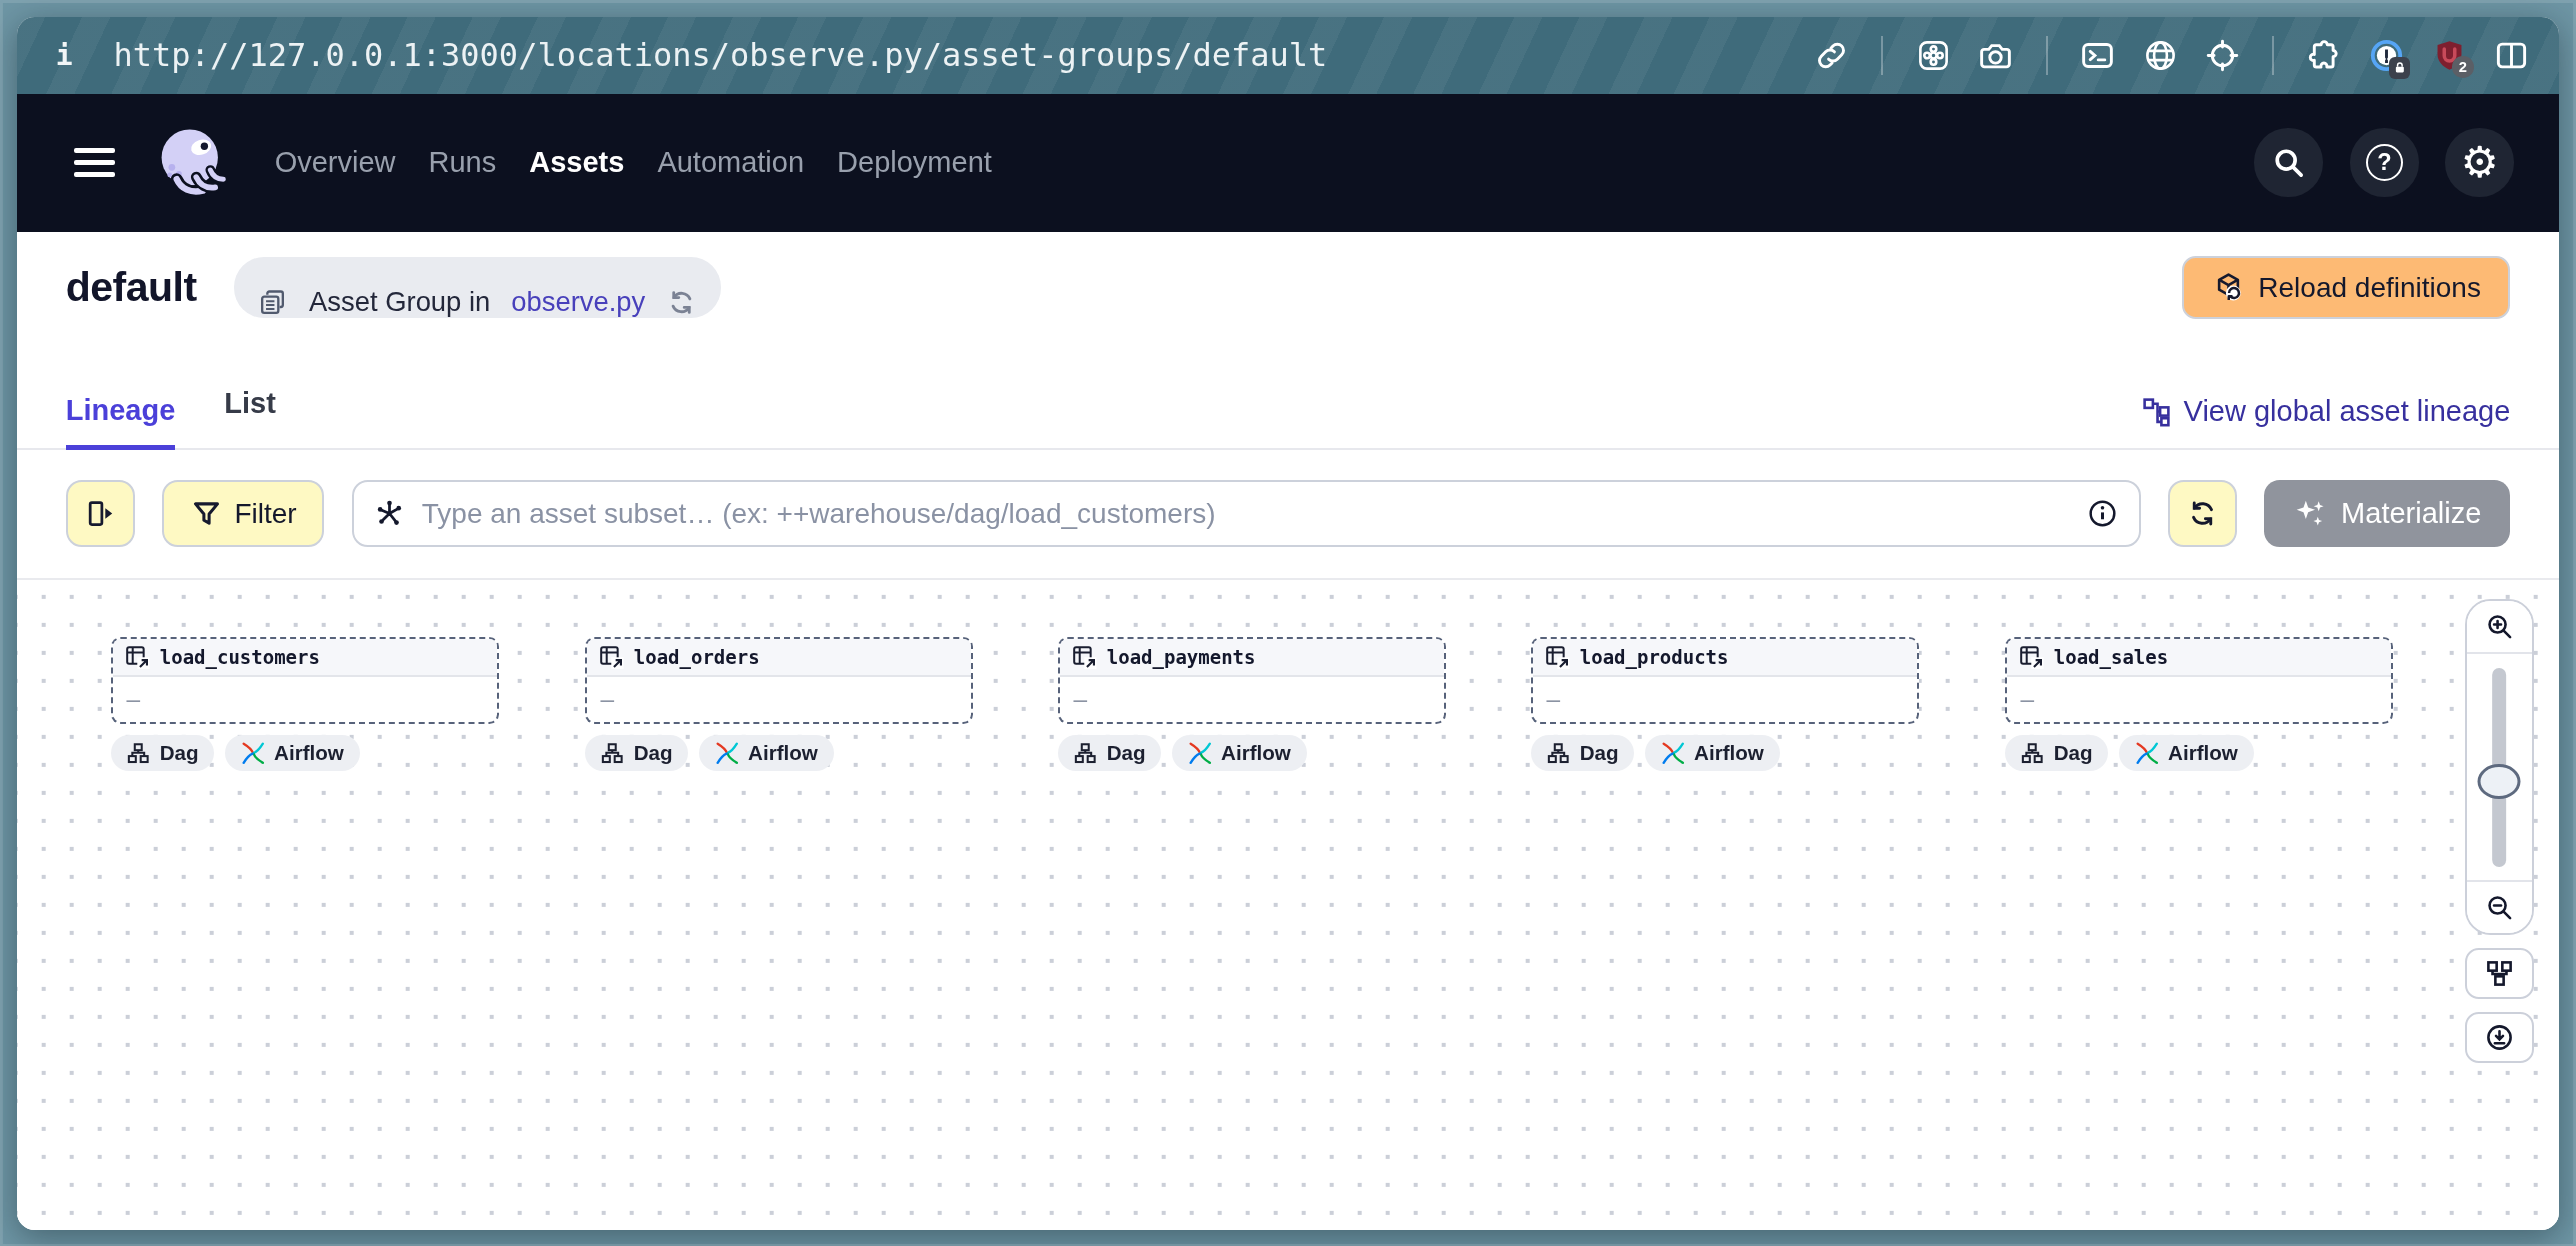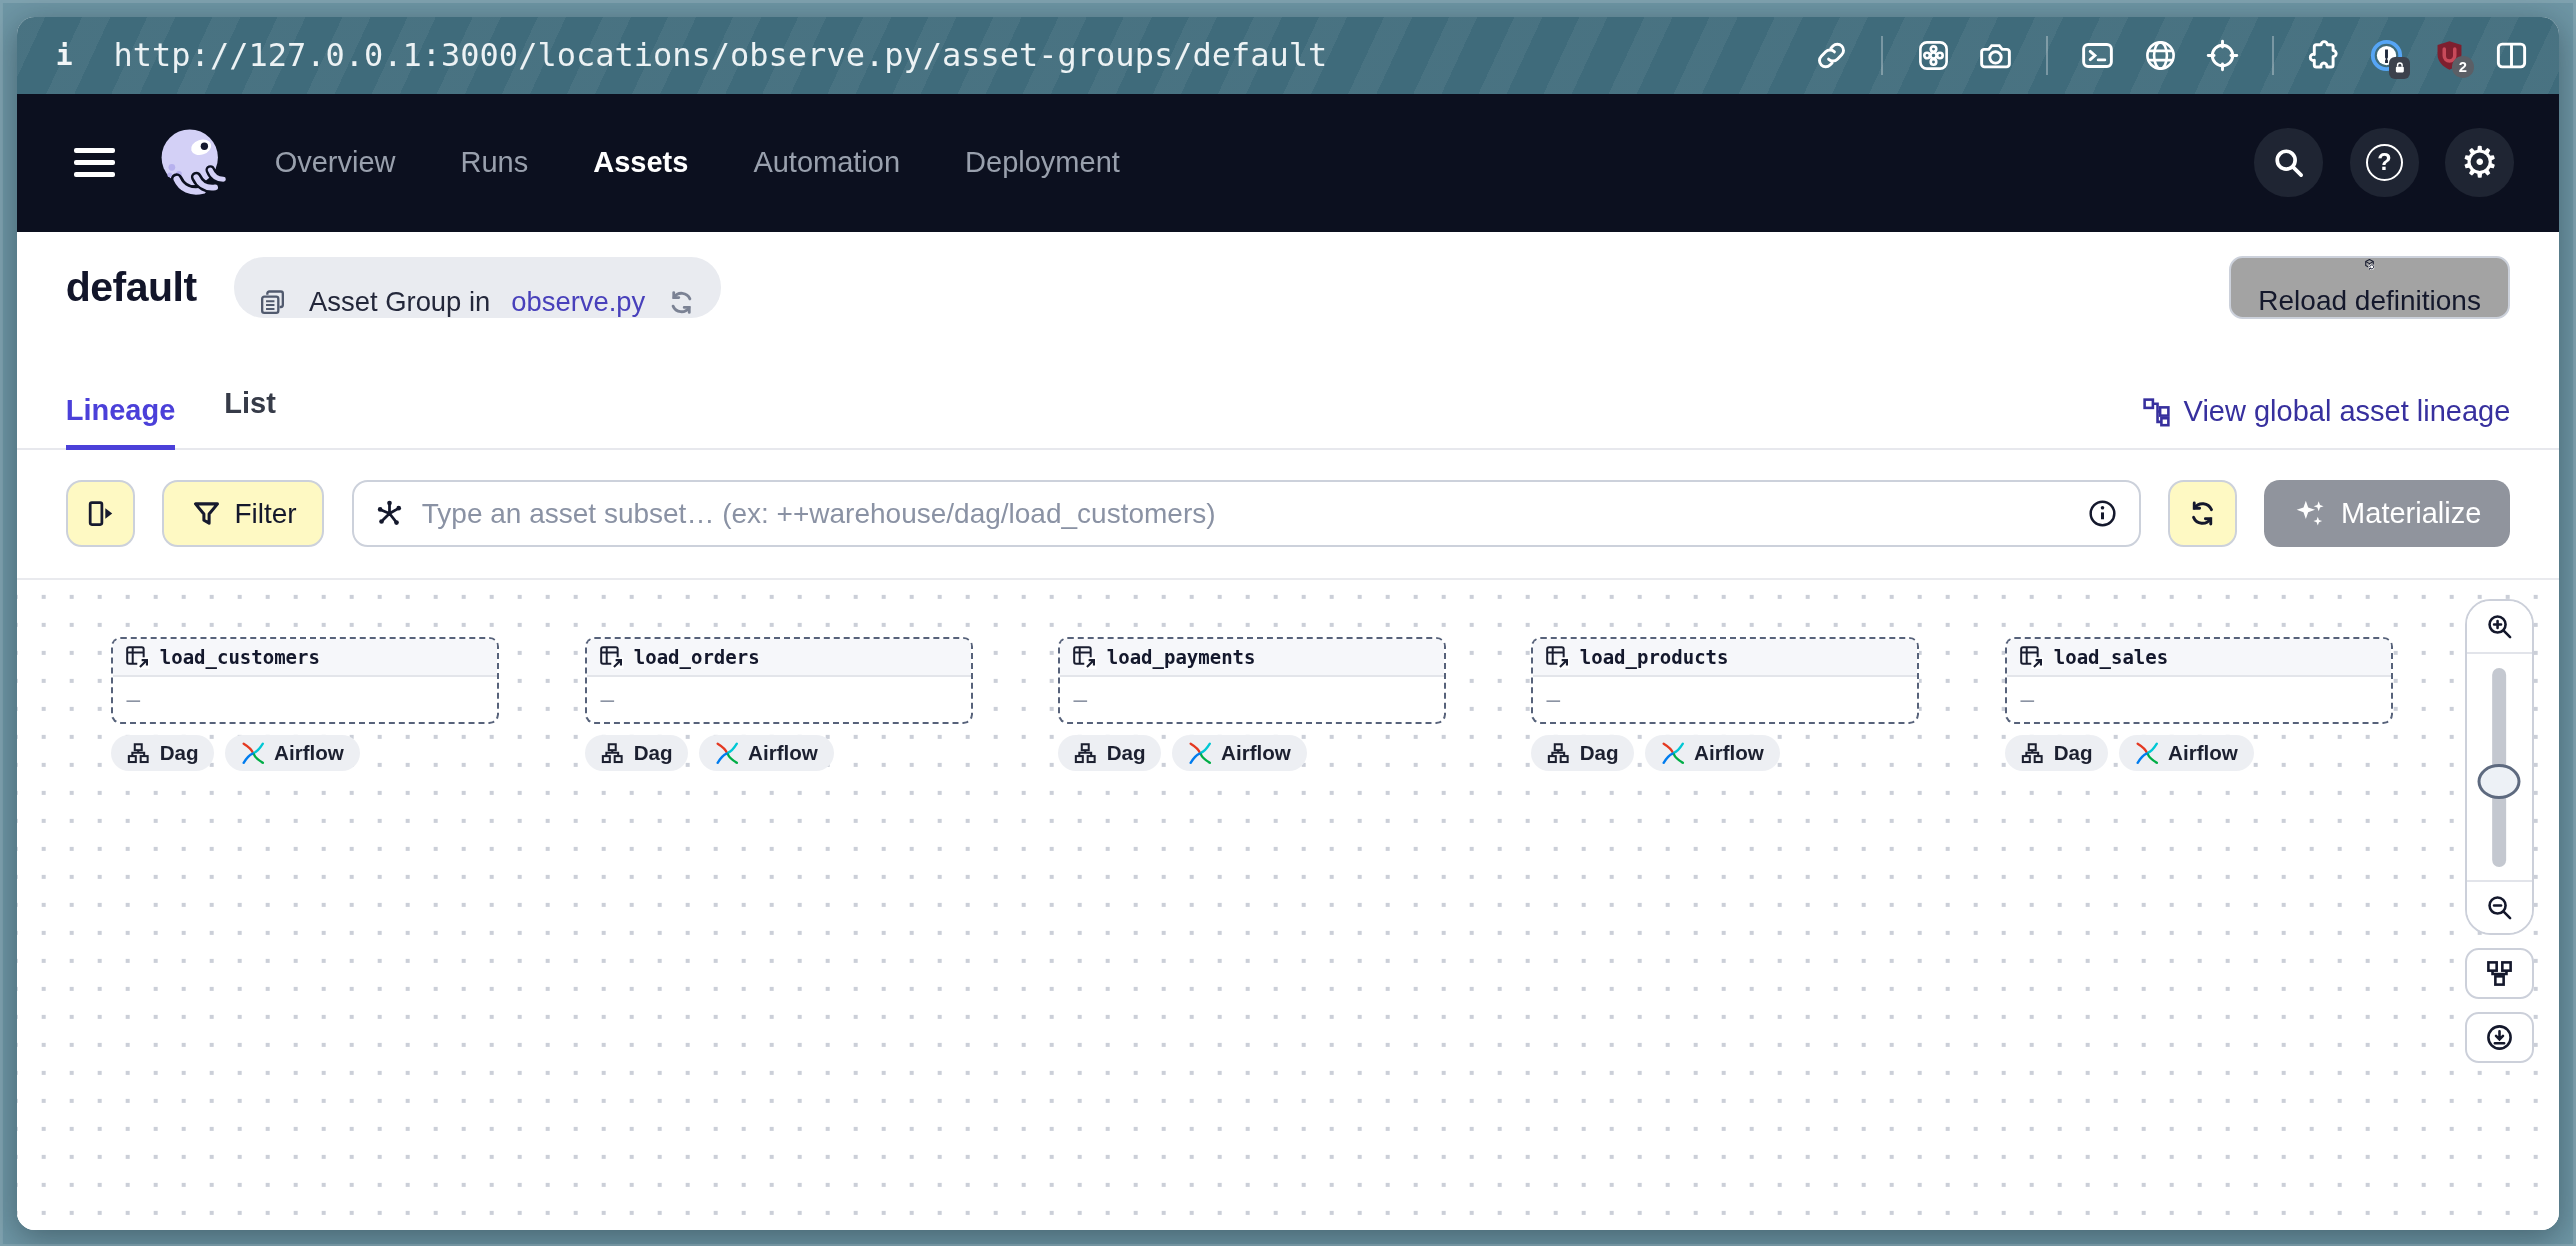--- a/index.html
+++ b/index.html
@@ -23,42 +23,42 @@
               width:21.6px;height:21.6px;border-radius:10.8px;display:flex;align-items:center;justify-content:center;}
   .lock-badge{position:absolute;right:-4.9px;bottom:-4.9px;background:#3c414c;border-radius:5.9px;width:21.6px;height:21.6px;
               display:flex;align-items:center;justify-content:center;}
   .lock-badge svg{width:13.7px;height:13.7px;}
 
   
   .nav{height:138px;flex:0 0 138px;background:#0c101f;display:flex;align-items:center;padding:0 45px 0 57px;}
   .hamburger{width:41px;height:29px;display:flex;flex-direction:column;justify-content:space-between;cursor:pointer;}
   .hamburger span{display:block;height:4.9px;border-radius:2px;background:#fff;}
   .logo{margin:0 43px 0 39px;width:78px;height:82px;display:flex;align-items:center;}
-  .nav-items{display:flex;align-items:center;gap:65px;}
+  .nav-items{display:flex;align-items:center;gap:33px;}
   .nav-item{font-size:29px;color:#99a0ad;cursor:pointer;}
   .nav-item.active{color:#ffffff;font-weight:bold;}
   .nav-spacer{flex:1;}
   .nav-circles{display:flex;align-items:center;gap:26.5px;}
   .circle-btn{width:69px;height:69px;border-radius:34px;background:#1f2533;display:flex;align-items:center;justify-content:center;cursor:pointer;}
   .circle-btn svg{width:37px;height:37px;}
   .help-glyph{width:33px;height:33px;border:2.9px solid #fff;border-radius:18.6px;color:#fff;font-size:23.5px;font-weight:bold;
               display:flex;align-items:center;justify-content:center;}
   .gear-glyph{color:#fff;font-size:43px;line-height:1;font-family:"DejaVu Sans",sans-serif;}
 
   
   .header{height:218px;flex:0 0 218px;background:#fff;display:flex;flex-direction:column;box-sizing:border-box;}
   .title-row{display:flex;align-items:center;padding:24.5px 49px 0 49px;}
   .page-title{font-size:41px;font-weight:bold;color:#12152a;letter-spacing:-0.5px;}
   .badge{margin-left:37px;height:61px;border-radius:30px;background:#e9ebf0;display:flex;align-items:flex-end;
          padding:0 23.5px;gap:21px;font-size:27.4px;color:#23273a;}
   .badge svg{width:31px;height:31px;}
   .badge-link{color:#4840bb;cursor:pointer;}
   .title-spacer{flex:1;}
-  .reload-btn{height:63px;border:2px solid #ccd1db;border-radius:13.7px;background:#a3a3a3;display:flex;align-items:center;
-              gap:13.7px;padding:0 27.4px;font-size:28px;color:#14182c;cursor:pointer;flex-direction:column;}
+  .reload-btn{height:63px;border:2px solid #ccd1db;border-radius:13.7px;background:#fdba74;display:flex;align-items:center;
+              gap:13.7px;padding:0 27.4px;font-size:28px;color:#14182c;cursor:pointer;}
   .reload-btn svg{width:33px;height:33px;}
   .tabs-row{margin-top:auto;display:flex;align-items:flex-end;padding:0 49px;border-bottom:2px solid #e7e8ed;}
   .tab{font-size:29px;font-weight:bold;color:#363b48;padding-bottom:28px;margin-right:49px;cursor:pointer;}
   .tab.active{color:#4b40d9;border-bottom:5.9px solid #4b40d9;margin-bottom:-2px;padding-bottom:17.6px;}
   .tabs-spacer{flex:1;}
   .view-global{display:flex;align-items:center;gap:11.8px;color:#37309e;font-size:29px;padding-bottom:19.6px;cursor:pointer;}
   .view-global svg{width:31px;height:31px;}
 
   
   .toolbar{height:130px;flex:0 0 130px;background:#fff;display:flex;align-items:center;padding:0 49px;gap:27.4px;

